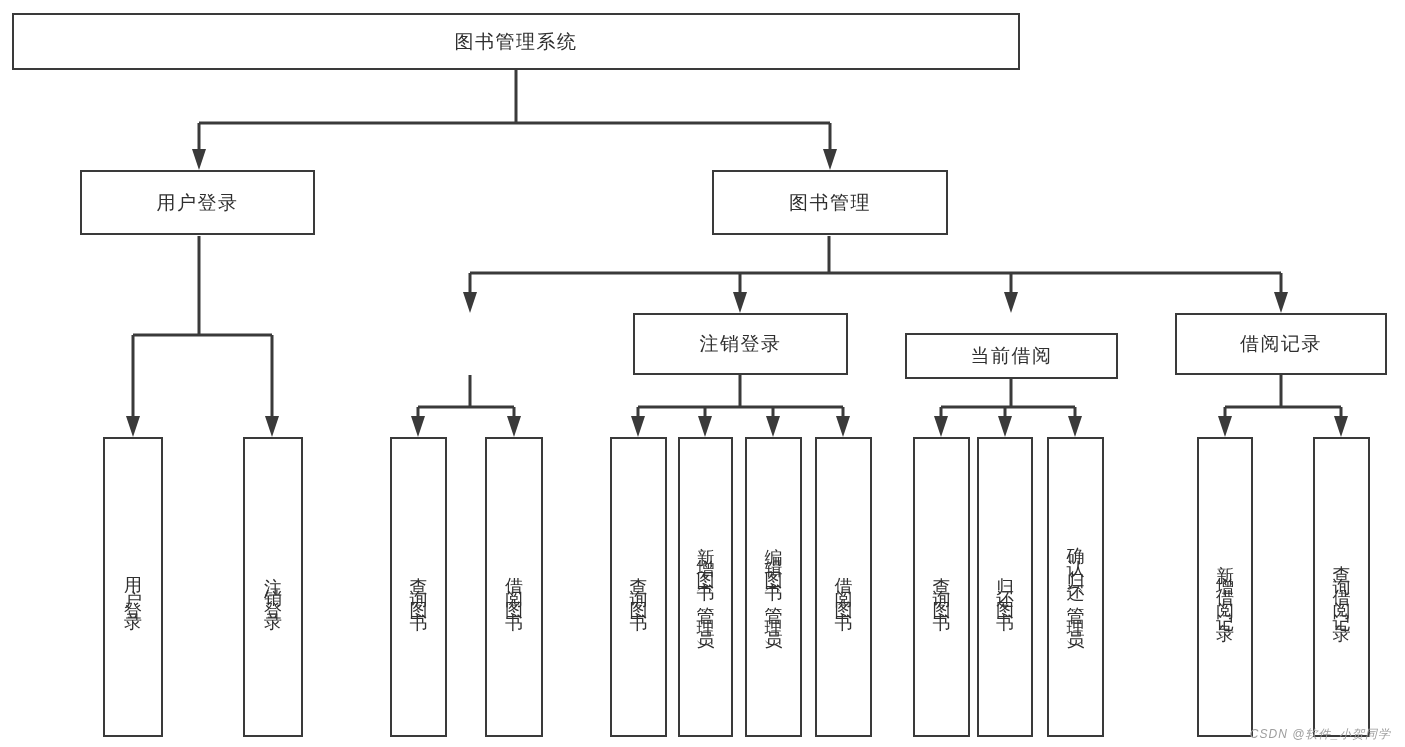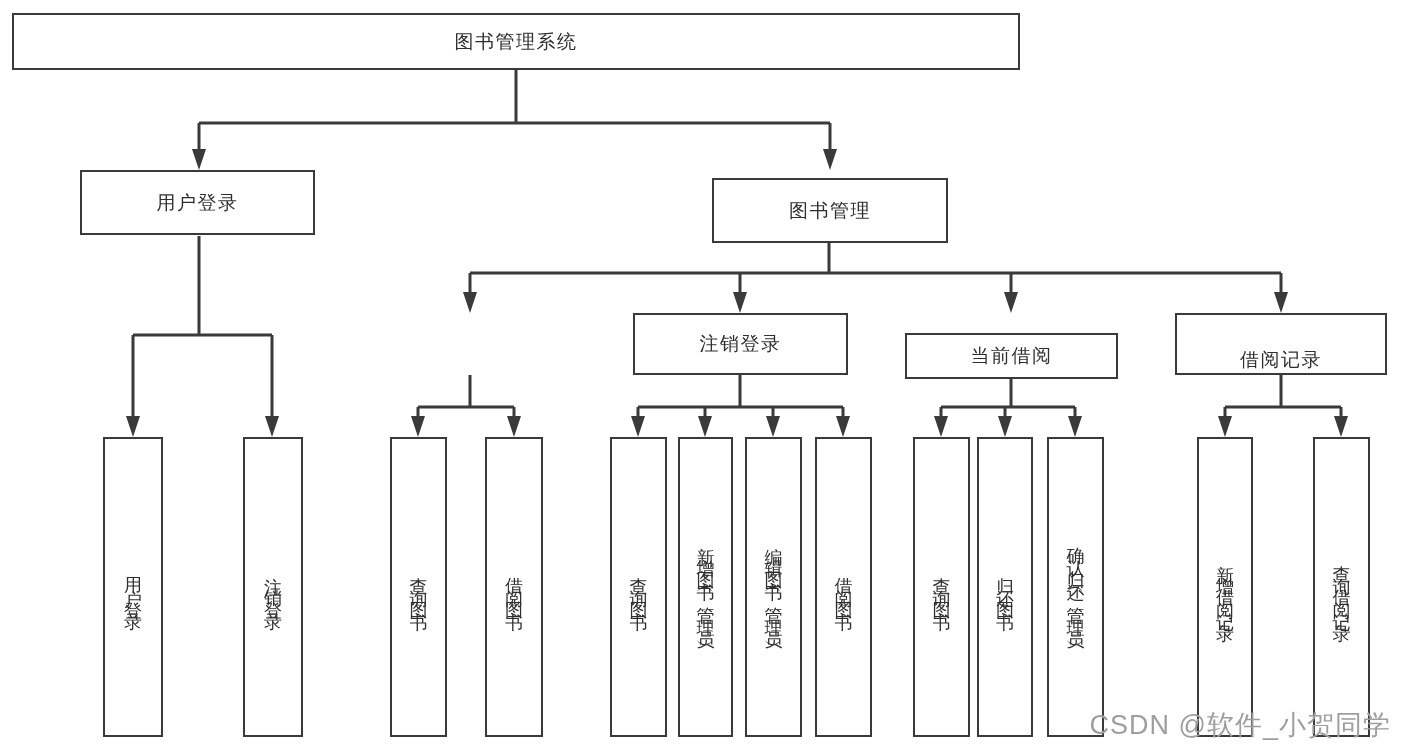--- a/index.html
+++ b/index.html
@@ -17,21 +17,21 @@
     position:absolute; background:#fff; border:2.5px solid var(--line);
     display:flex; align-items:center; justify-content:center; text-align:center;
   }
   .hbox { font-size:19px; letter-spacing:1.5px; white-space:nowrap; }
   .vbox .vtext {
     writing-mode: vertical-rl; text-orientation: mixed;
     font-size:18px; letter-spacing:12px; line-height:1; white-space:nowrap;
   }
   .watermark {
     position:absolute; right:14px; bottom:4px;
-    color:var(--watermark); font-size:27px; letter-spacing:1px; white-space:nowrap;
+    color:var(--watermark); font-size:12px; letter-spacing:1px; white-space:nowrap;font-style:italic;
   }
 </style>
 </head>
 <body>
 
 <div id="canvas">
 
   <svg id="connectors" viewBox="0 0 1405 747" xmlns="http://www.w3.org/2000/svg" aria-hidden="true">
     <g stroke="currentColor" stroke-width="3" fill="none">
 
@@ -72,31 +72,31 @@
     </g>
   </svg>
 
   <div class="box hbox" style="left:12px; top:13px; width:1008px; height:57px;">
     <span>图书管理系统</span>
   </div>
 
   <div class="box hbox" style="left:80px; top:170px; width:235px; height:65px;">
     <span>用户登录</span>
   </div>
-  <div class="box hbox" style="left:712px; top:170px; width:236px; height:65px;margin-top:8px;">
+  <div class="box hbox" style="left:712px; top:170px; width:236px; height:65px;">
     <span>图书管理</span>
   </div>
 
   <div class="box hbox" style="left:633px; top:313px; width:215px; height:62px;">
     <span>注销登录</span>
   </div>
   <div class="box hbox" style="left:905px; top:313px; width:213px; height:46px;margin-top:20px;">
     <span>当前借阅</span>
   </div>
-  <div class="box hbox" style="left:1175px; top:313px; width:212px; height:62px;align-items:flex-end;">
+  <div class="box hbox" style="left:1175px; top:313px; width:212px; height:62px;">
     <span>借阅记录</span>
   </div>
 
   <div class="box vbox" style="left:103px; top:437px; width:60px; height:300px;">
     <span class="vtext">用户登录</span>
   </div>
   <div class="box vbox" style="left:243px; top:437px; width:60px; height:300px;">
     <span class="vtext">注销登录</span>
   </div>
 

